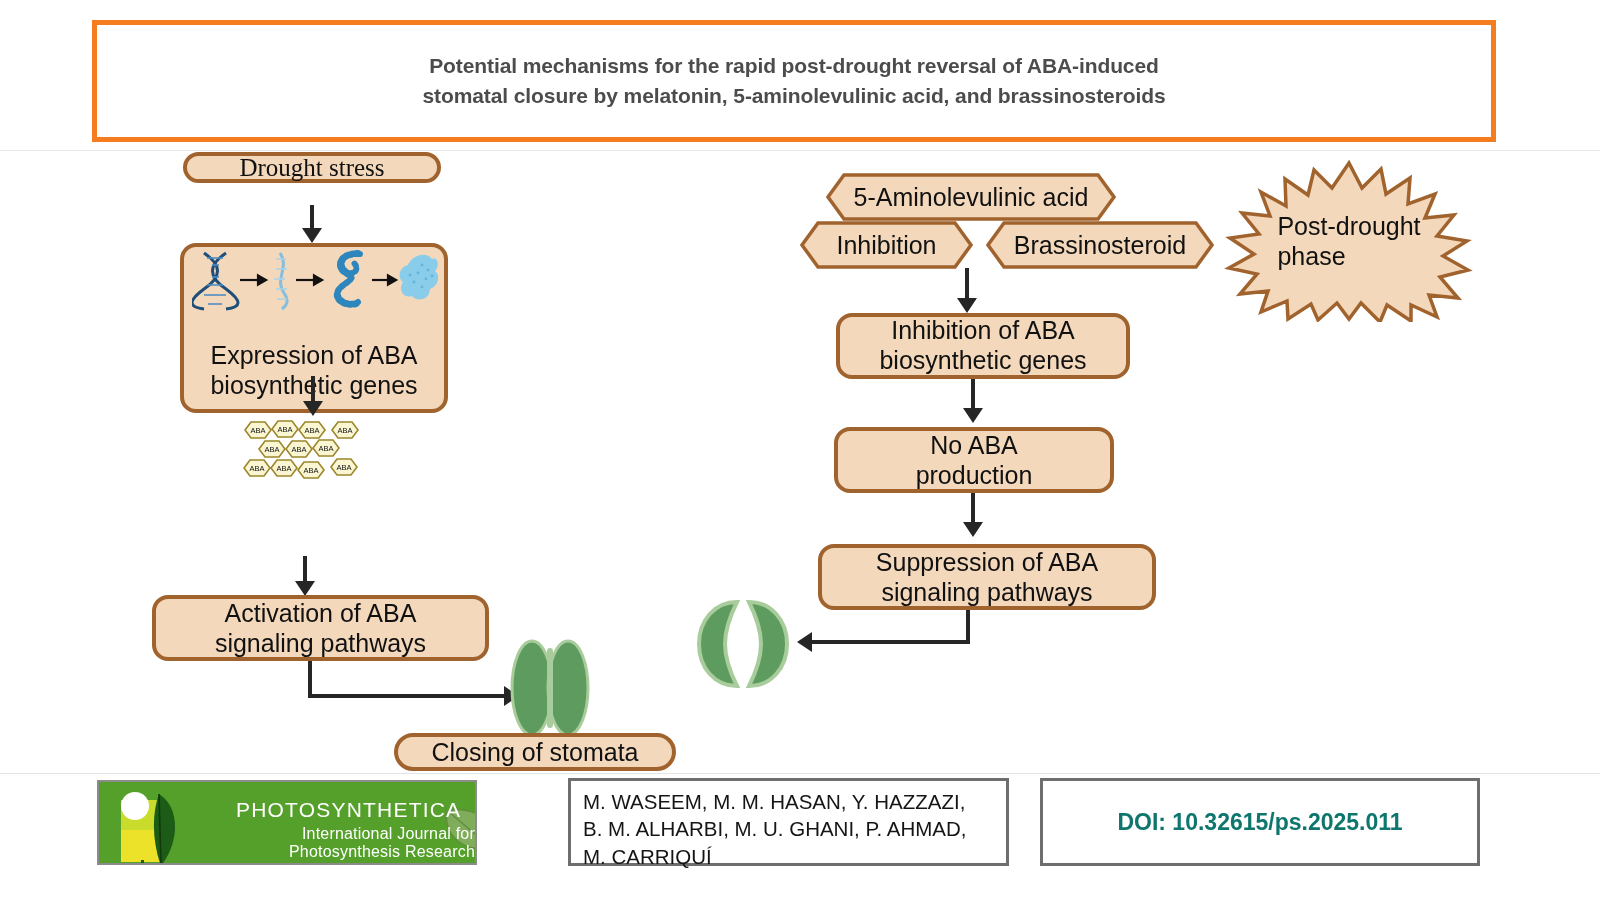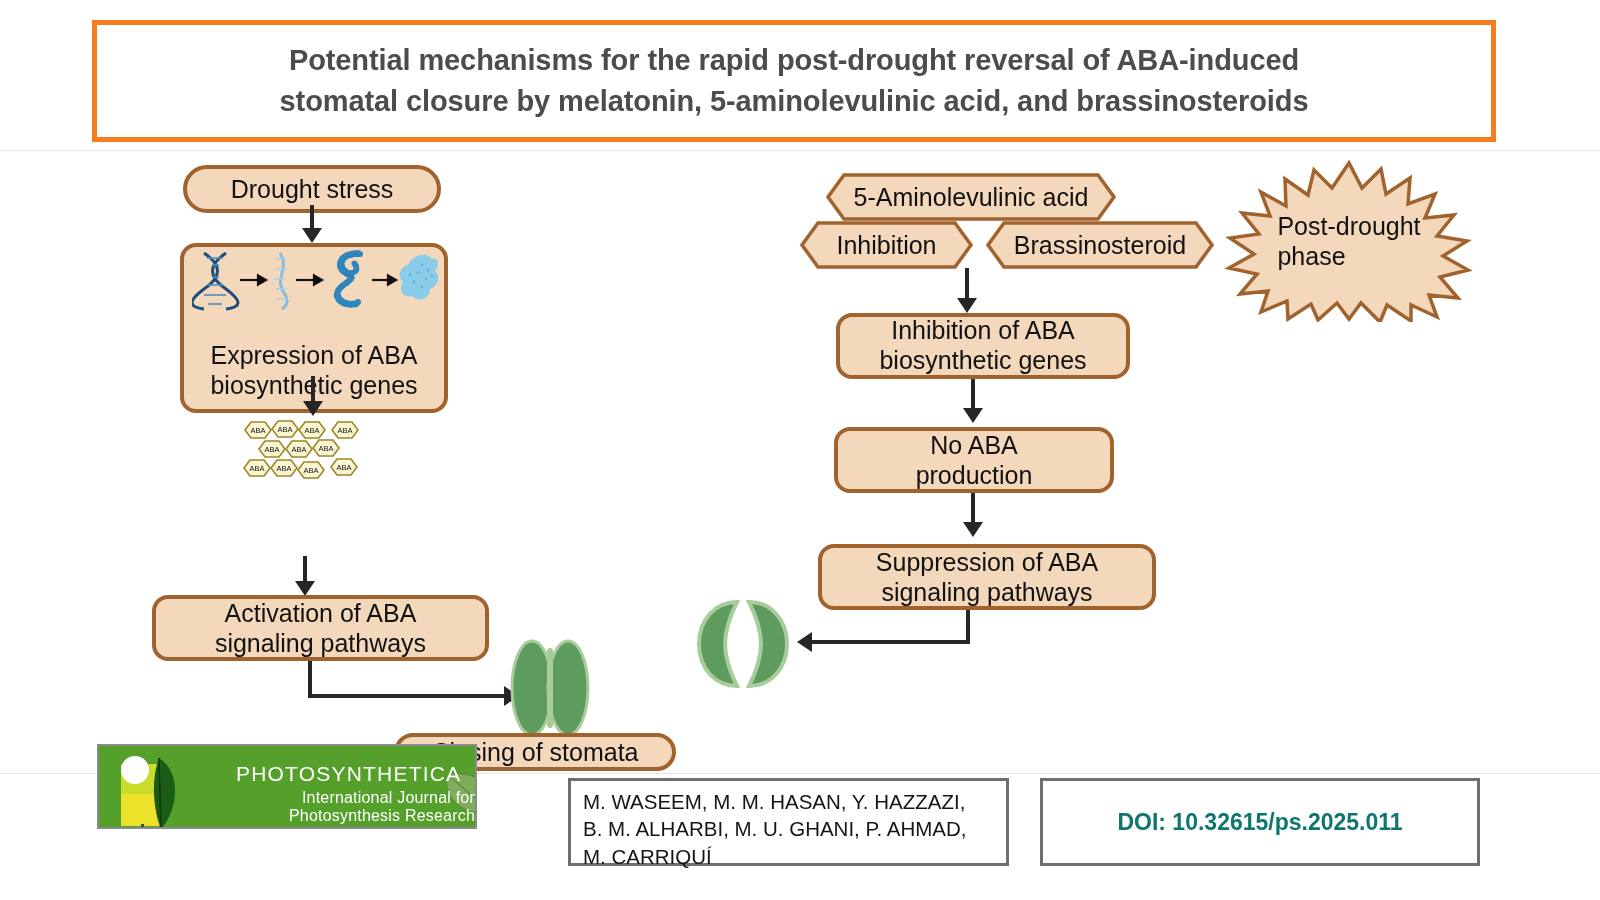--- a/index.html
+++ b/index.html
@@ -27,21 +27,21 @@
     height: 122px;
     box-sizing: border-box;
     border: 5px solid #F57C1F;
     background: #ffffff;
     display: flex;
     align-items: center;
     justify-content: center;
     padding: 4px 26px;
   }
   #title-text {
-    font-size: 29px;
+    font-size: 21px;
     font-weight: bold;
     line-height: 1.42;
     color: #4c4c4c;
     text-align: center;
     letter-spacing: -0.1px;
     white-space: pre-line;
   }
 
   #header-rule {
     position: absolute;
@@ -144,21 +144,21 @@
 
   
   #footer-rule {
     position: absolute;
     left: 0; top: 773px;
     width: 1600px; height: 1px;
     background: #e4e4e4;
   }
   #logo-box {
     position: absolute;
-    left: 97px; top: 744px;
+    left: 97px; top: 780px;
     width: 380px; height: 85px;
     box-sizing: border-box;
     border: 2px solid #8b8b8b;
     background: #55a02a;
     overflow: hidden;
   }
   #logo-title {
     position: absolute;
     left: 137px; top: 16px;
     color: #ffffff;
@@ -209,21 +209,21 @@
 <body>
 
 <div id="root">
 
   <div id="title-box">
     <div id="title-text">Potential mechanisms for the rapid post-drought reversal of ABA-induced
 stomatal closure by melatonin, 5-aminolevulinic acid, and brassinosteroids</div>
   </div>
   <div id="header-rule"></div>
 
-  <div class="fbox pill" style="left:183px; top:165px; width:258px; height:48px; font-size:25px;">
+  <div class="fbox pill" style="left:183px; top:152px; width:258px; height:31px; font-size:25px;font-family:Liberation Serif, serif;">
     <span class="lbl">Drought stress</span>
   </div>
 
   <div class="arrow-v" style="left:310px; top:205px; height:26px;"></div>
   <div class="arrow-head-down" style="left:302px; top:228px;"></div>
 
   <div class="fbox" style="left:180px; top:243px; width:268px; height:170px; padding-bottom:9px;">
     <span class="lbl">Expression of ABA
 biosynthetic genes</span>
   </div>

